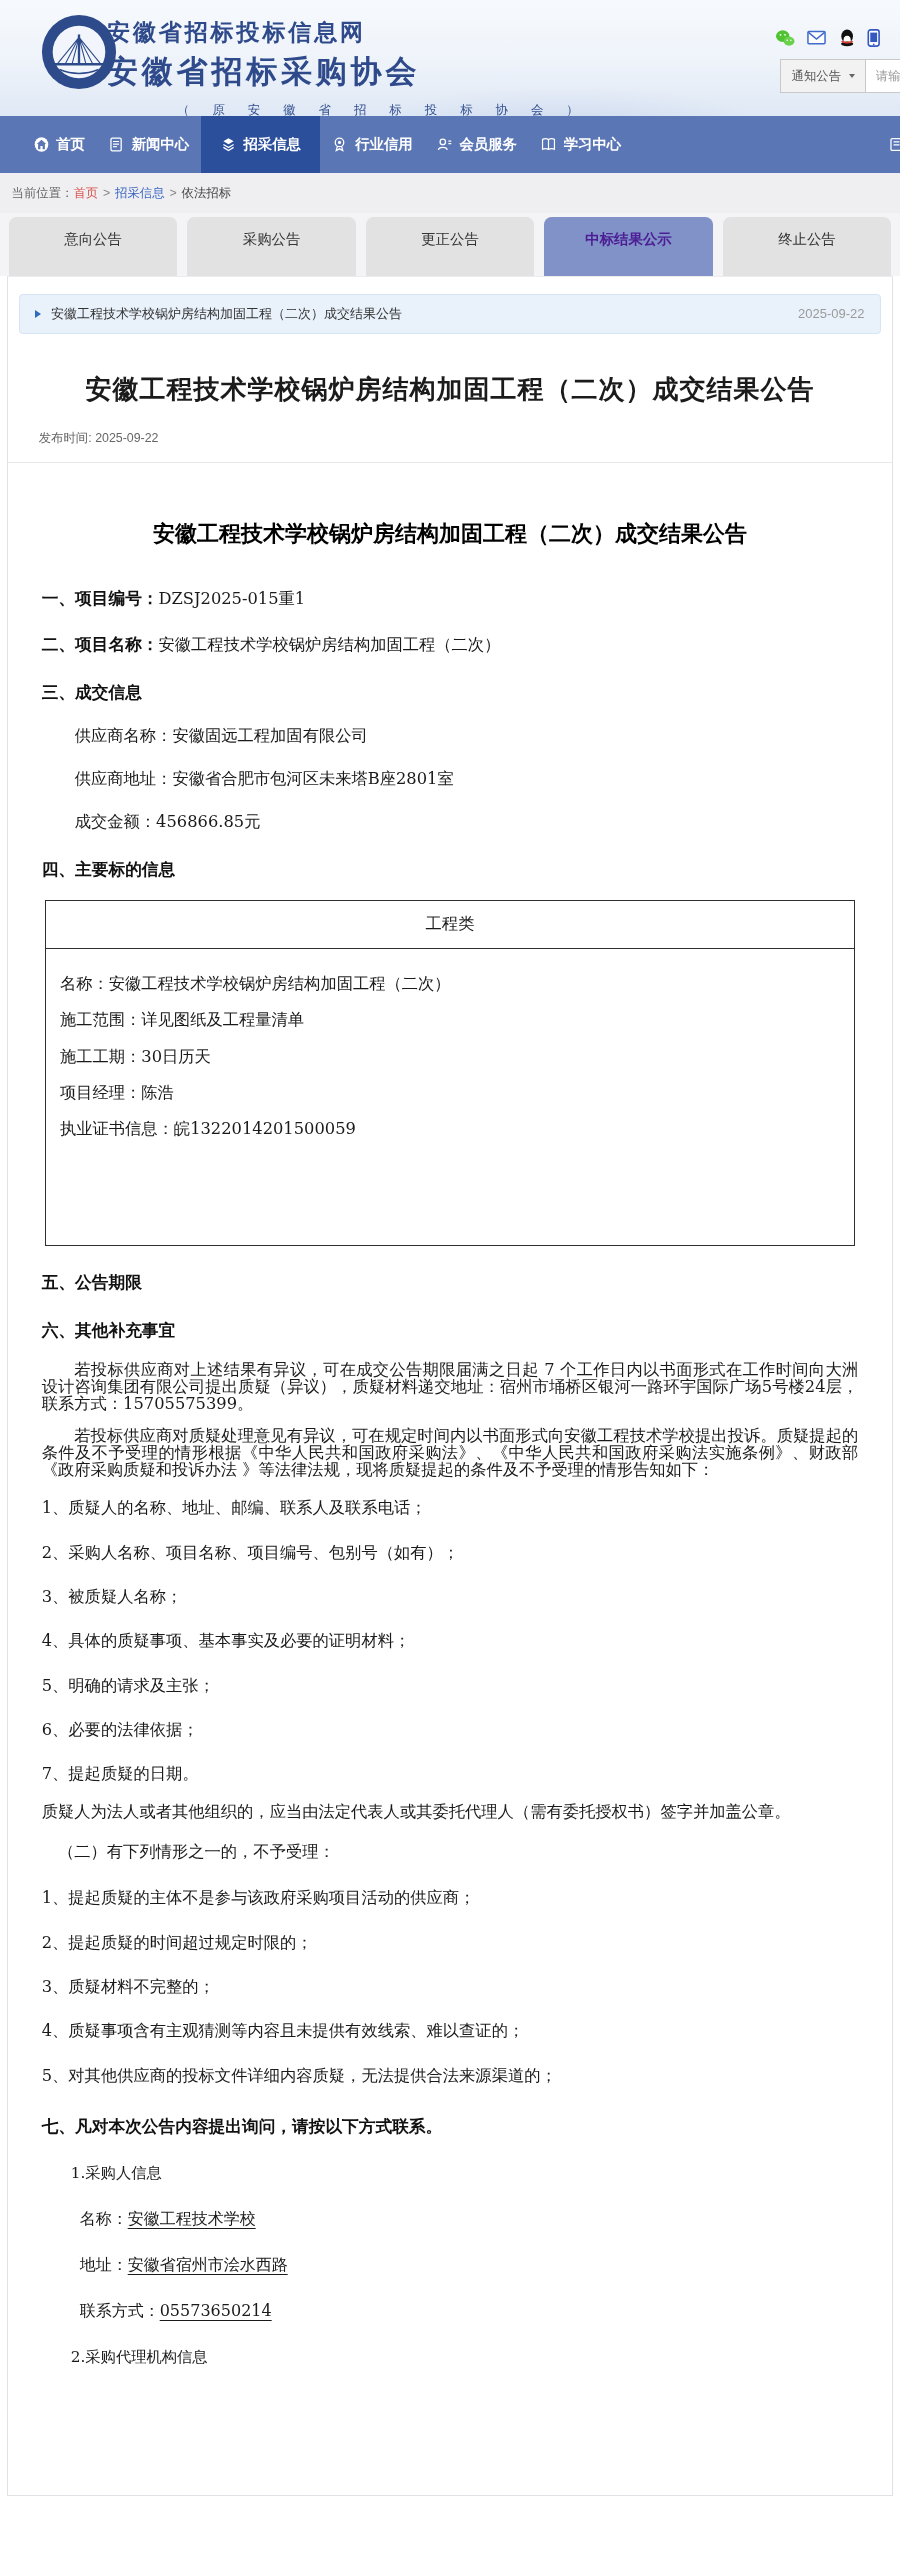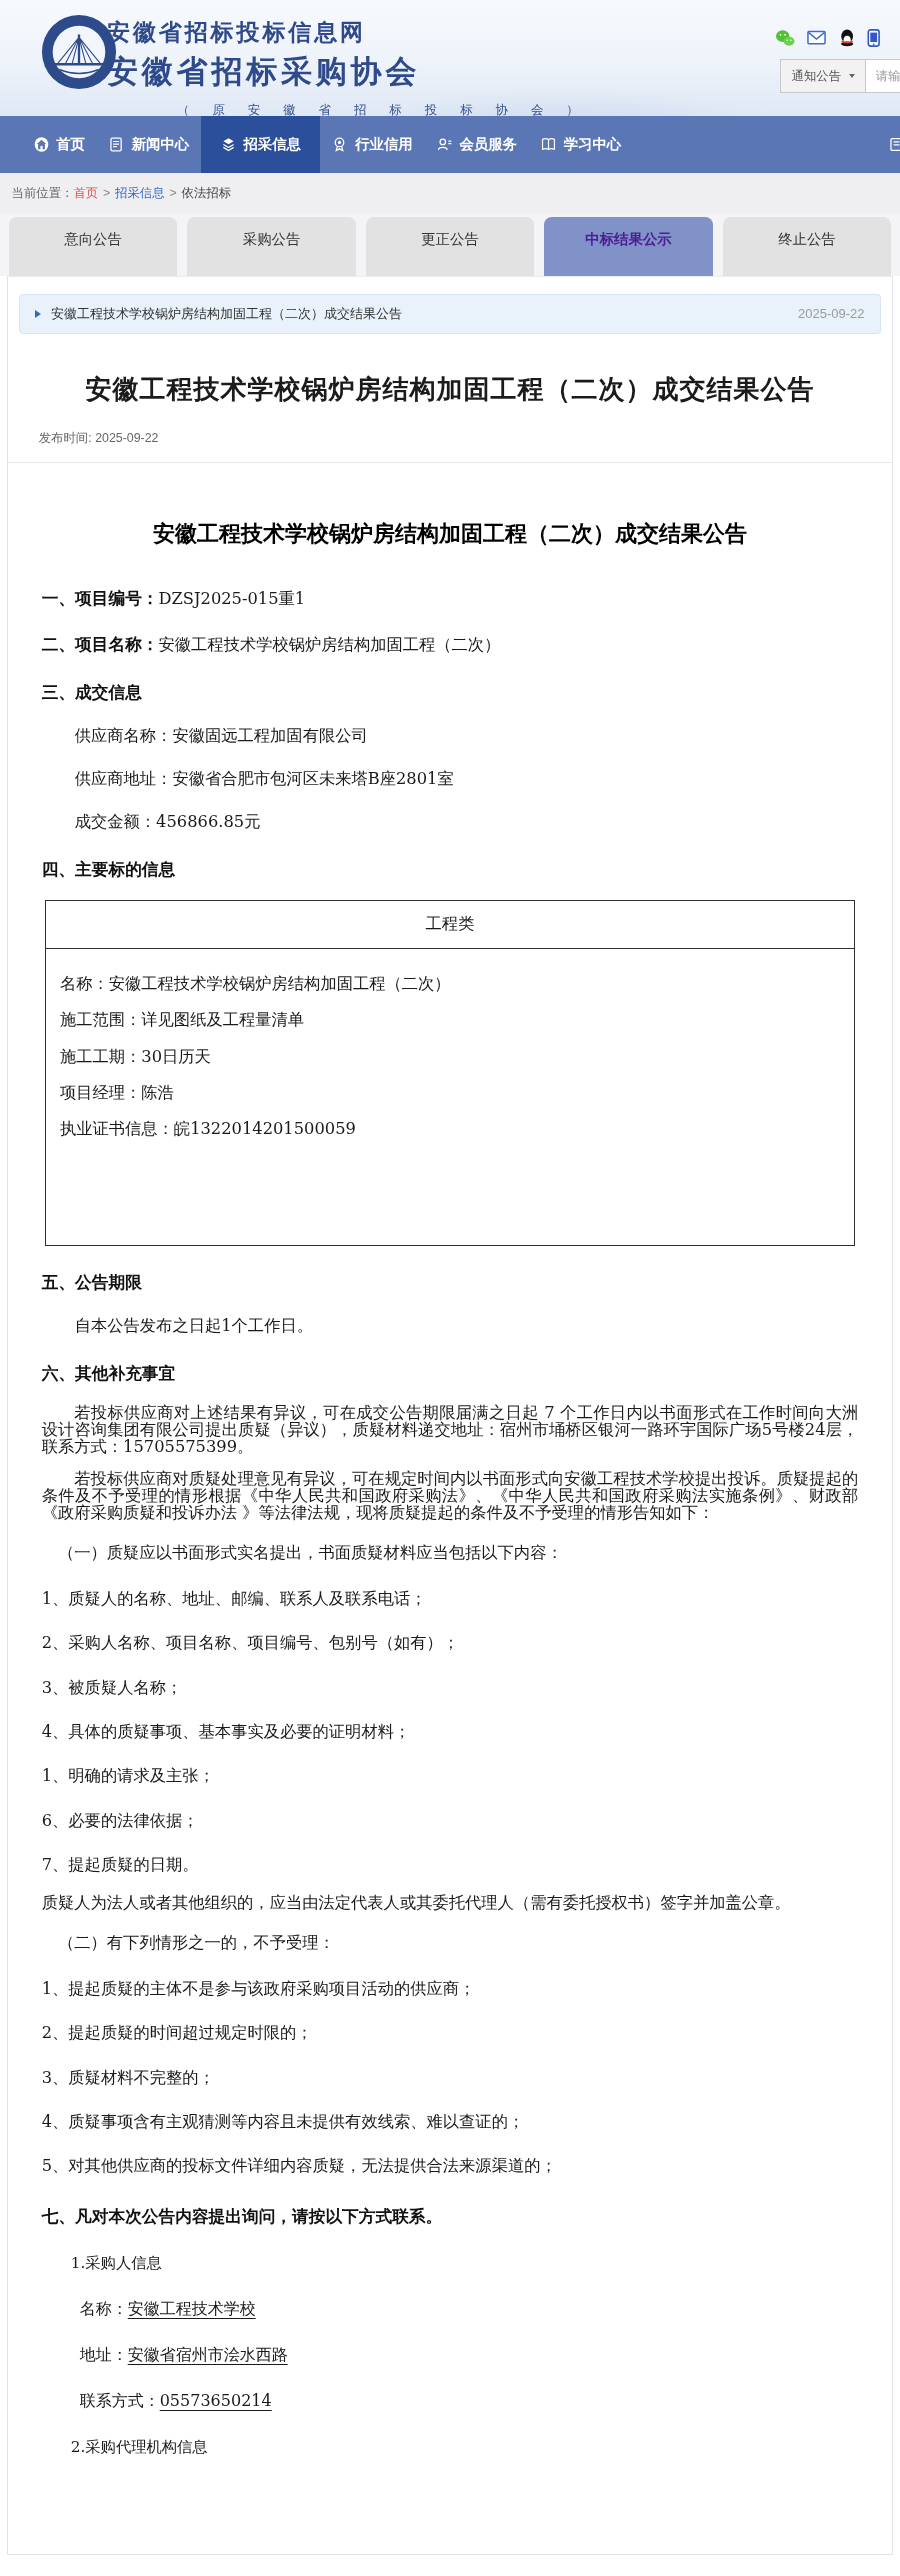--- a/index.html
+++ b/index.html
@@ -276,32 +276,30 @@
       <div class="t-body">
         <div class="t-row">名称：安徽工程技术学校锅炉房结构加固工程（二次）</div>
         <div class="t-row">施工范围：详见图纸及工程量清单</div>
         <div class="t-row">施工工期：30日历天</div>
         <div class="t-row">项目经理：陈浩</div>
         <div class="t-row">执业证书信息：皖1322014201500059</div>
       </div>
     </div>
 
     <div class="heading">五、公告期限</div>
-    <div class="sub">自本公告发布之日起1个工作日。</div>
 
     <div class="heading">六、其他补充事宜</div>
     <p class="para">若投标供应商对上述结果有异议，可在成交公告期限届满之日起 7 个工作日内以书面形式在工作时间向大洲设计咨询集团有限公司提出质疑（异议），质疑材料递交地址：宿州市埇桥区银河一路环宇国际广场5号楼24层，联系方式：15705575399。</p>
     <p class="para">若投标供应商对质疑处理意见有异议，可在规定时间内以书面形式向安徽工程技术学校提出投诉。质疑提起的条件及不予受理的情形根据《中华人民共和国政府采购法》、《中华人民共和国政府采购法实施条例》、财政部《政府采购质疑和投诉办法 》等法律法规，现将质疑提起的条件及不予受理的情形告知如下：</p>
 
-    <div class="sub-head">（一）质疑应以书面形式实名提出，书面质疑材料应当包括以下内容：</div>
     <div class="n-item">1、质疑人的名称、地址、邮编、联系人及联系电话；</div>
     <div class="n-item">2、采购人名称、项目名称、项目编号、包别号（如有）；</div>
     <div class="n-item">3、被质疑人名称；</div>
     <div class="n-item">4、具体的质疑事项、基本事实及必要的证明材料；</div>
-    <div class="n-item">1、明确的请求及主张；</div>
+    <div class="n-item">5、明确的请求及主张；</div>
     <div class="n-item">6、必要的法律依据；</div>
     <div class="n-item">7、提起质疑的日期。</div>
 
     <p class="para" style="text-indent:0">质疑人为法人或者其他组织的，应当由法定代表人或其委托代理人（需有委托授权书）签字并加盖公章。</p>
 
     <div class="sub-head">（二）有下列情形之一的，不予受理：</div>
     <div class="n-item">1、提起质疑的主体不是参与该政府采购项目活动的供应商；</div>
     <div class="n-item">2、提起质疑的时间超过规定时限的；</div>
     <div class="n-item">3、质疑材料不完整的；</div>
     <div class="n-item">4、质疑事项含有主观猜测等内容且未提供有效线索、难以查证的；</div>

